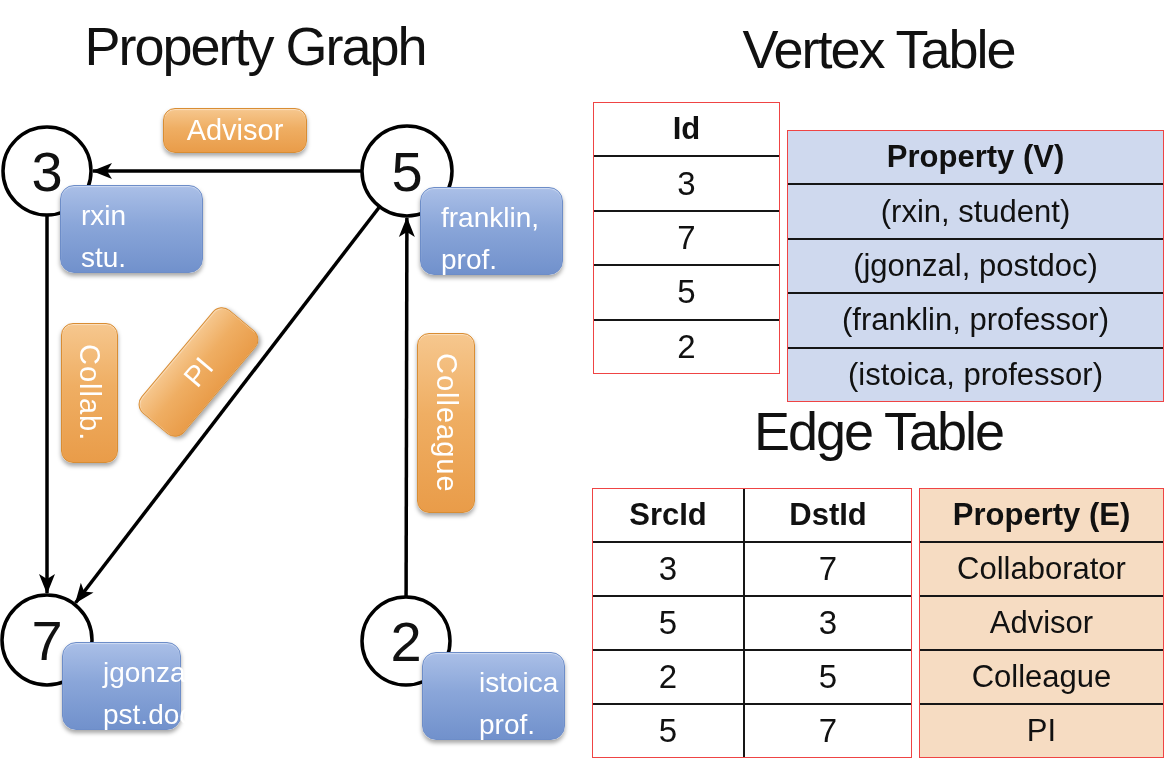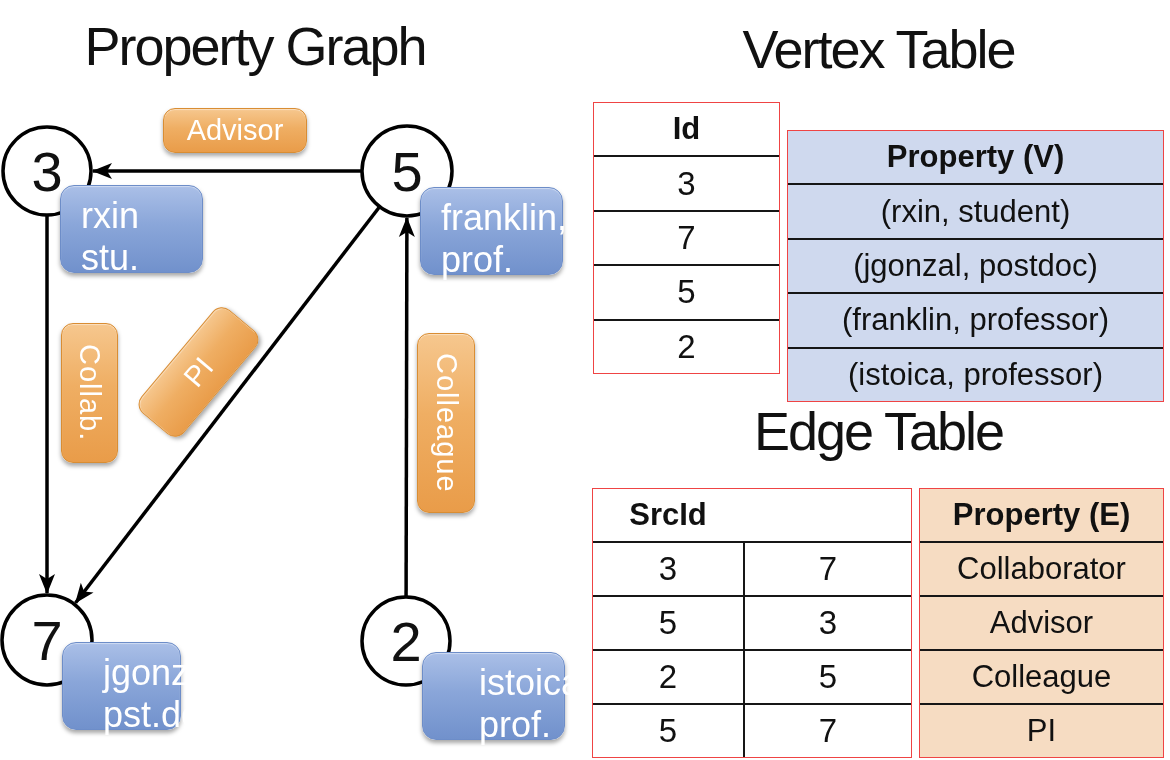--- a/index.html
+++ b/index.html
@@ -7,21 +7,21 @@
           font-family:"Liberation Sans",sans-serif;}
   .title{position:absolute;text-align:center;font-size:54px;font-weight:400;
          letter-spacing:-2px;color:#111;white-space:nowrap;}
   #graph-svg{position:absolute;left:0;top:0;z-index:1;}
   .lbl{position:absolute;z-index:2;display:flex;align-items:center;justify-content:center;
        border-radius:12px;color:#fff;box-sizing:border-box;
        box-shadow:0 3px 4px rgba(0,0,0,0.35), inset 0 1px 1px rgba(255,255,255,0.45);}
   .lbl.orange{background:linear-gradient(180deg,#f6c78e 0%,#efae63 45%,#e99c49 100%);
               border:1px solid #d98d33;font-size:29px;}
   .lbl.blue{background:linear-gradient(180deg,#aabfe7 0%,#8aa6d9 45%,#7191cc 100%);
-            border:1px solid #6d8dc8;font-size:36px;border-radius:14px;
+            border:1px solid #6d8dc8;font-size:28px;border-radius:14px;
             align-items:flex-start;justify-content:flex-start;}
   .lbl.blue .lines{padding:9px 0 0 20px;line-height:42px;text-align:left;}
   .vtext{writing-mode:vertical-rl;text-orientation:mixed;letter-spacing:1px;}
   
   .tblock{position:absolute;box-sizing:border-box;border:1px solid #ef4444;
           display:flex;flex-direction:column;z-index:2;justify-content:flex-end;}
   .trow{flex:1;display:flex;align-items:center;justify-content:center;
         font-size:33px;color:#111;box-sizing:border-box;}
   .trow + .trow{border-top:2px solid #161616;}
   .trow.hdr{font-weight:bold;font-size:31px;}
@@ -117,20 +117,21 @@
       <div class="trow hdr">Property (V)</div>
       <div class="trow txt">(rxin, student)</div>
       <div class="trow txt">(jgonzal, postdoc)</div>
       <div class="trow txt">(franklin, professor)</div>
       <div class="trow txt">(istoica, professor)</div>
     </div>
 
   <div class="tblock" id="et-ids" style="left:592px;top:488px;width:320px;height:270px;background:#fff;">
       <div class="drow">
         <div class="dcell c1 hdr">SrcId</div>
+        <div class="dcell c2 hdr">DstId</div>
       </div>
       <div class="drow">
         <div class="dcell c1">3</div>
         <div class="dcell c2">7</div>
       </div>
       <div class="drow">
         <div class="dcell c1">5</div>
         <div class="dcell c2">3</div>
       </div>
       <div class="drow">

